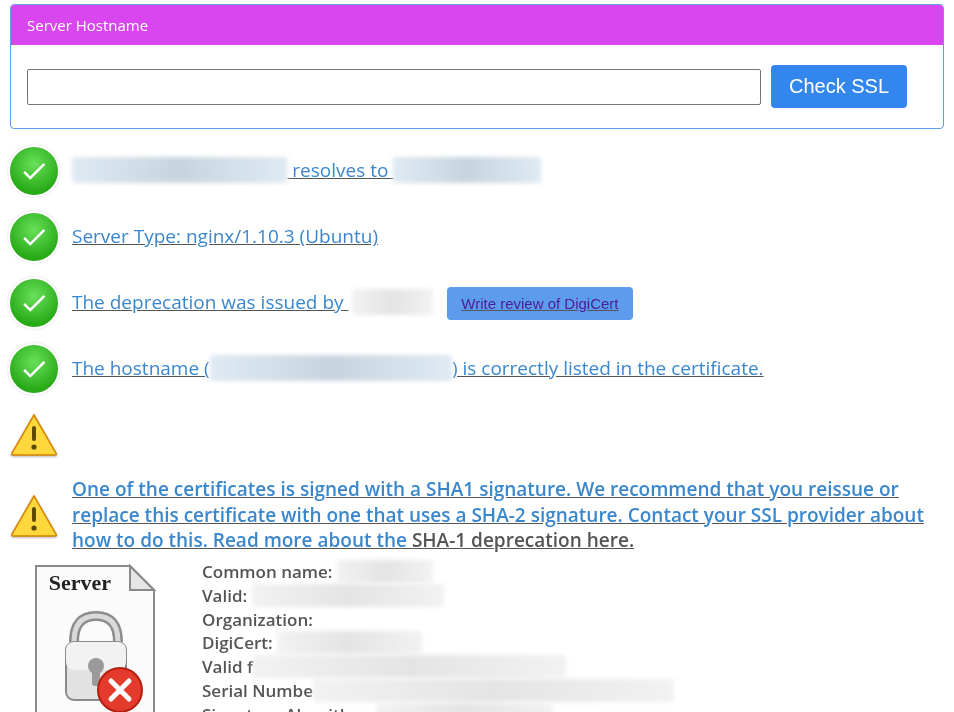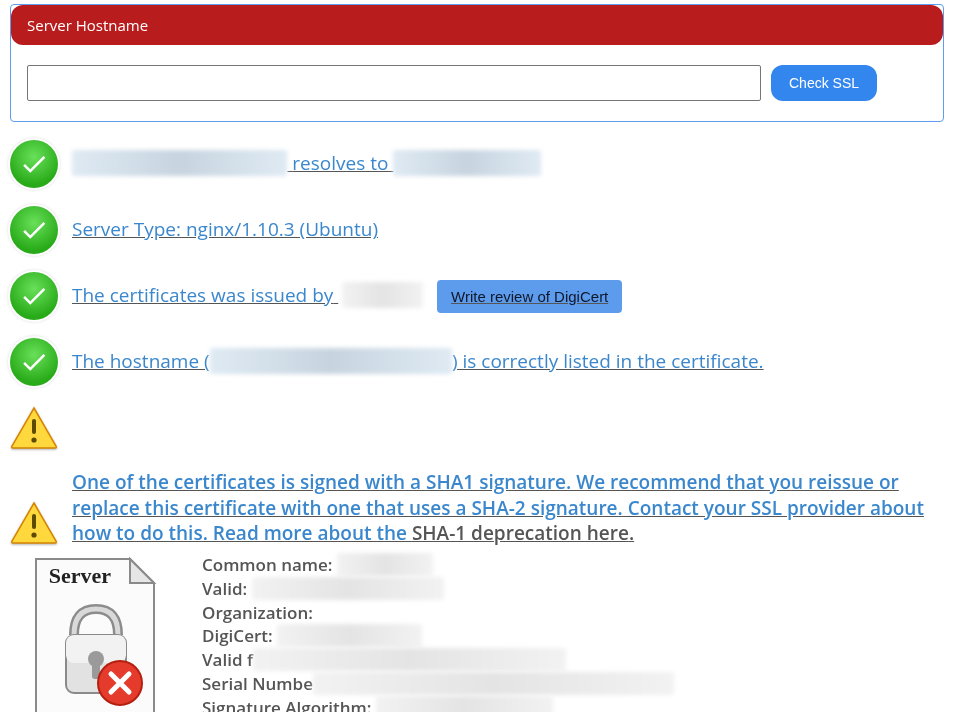--- a/index.html
+++ b/index.html
@@ -12,72 +12,71 @@
     padding:4px 10px 10px 10px;
     width:934px;
   }
   
   .panel{
     border:1px solid #5d9cee;
     border-radius:4px;
     margin-bottom:18px;
   }
   .panel-heading{
-    background:#b91c1c;
+    background:#d946ef;
     color:#fff;
     padding:10px 16px;
     font-size:15px;
     border-top-left-radius:3px;
     border-top-right-radius:3px;
-    border-radius:12px;
   }
   .panel-body{
     padding:20px 16px;
     display:flex;
     align-items:center;
   }
   .hostname-input{
     flex:0 0 720px;
     height:30px;
     border:1px solid #767676;
     border-radius:2px;
     padding:2px 6px;
     font-size:14px;
     background:#fff;
   }
   .btn-check{
     margin-left:10px;
     background:#3286ed;
     color:#fff;
     border:none;
-    border-radius:12px;
+    border-radius:4px;
     padding:10px 18px;
-    font-size:14px;
+    font-size:20px;
     cursor:pointer;
   }
   .btn-review{
     background:#5d9cec;
-    color:#0f172a;
+    color:#4c1d95;
     border:none;
     border-radius:4px;
     padding:8px 14px;
     font-size:15px;
     cursor:pointer;
     margin-left:14px;
   }
   
   .res-row{
     display:flex;
     align-items:center;
     font-size:19px;
     margin:8px 0 18px 0;
     line-height:1.35;
     text-decoration:underline;
   }
-  .res-row.align-top{align-items:flex-end;}
+  .res-row.align-top{align-items:center;}
   .icon-col{flex:0 0 62px;}
   .check-icon{
     width:48px;height:48px;
     border-radius:50%;
     background:radial-gradient(circle at 50% 35%,#69e05a 0%,#29ab19 70%);
     display:flex;align-items:center;justify-content:center;
     box-shadow:0 0 0 2px #fff,0 0 3px 2px #ddd;
   }
   .check-icon svg{width:30px;height:30px;}
   .warn-icon{
@@ -149,21 +148,21 @@
   <div class="res-row">
     <div class="icon-col">
       <div class="check-icon">
         <svg viewBox="0 0 24 24">
             <path fill="#fff" d="M9 16.2 4.8 12l-1.4 1.4L9 19 21 7l-1.4-1.4z"></path>
           </svg>
       </div>
     </div>
     <div class="text-col blue" style="display:flex;align-items:center;">
       <span>
-        <span>The certificates was issued by</span>
+        <span>The deprecation was issued by</span>
         <span class="blur2" style="margin-left:4px">██████</span>
       </span>
       <button class="btn-review">Write review of DigiCert</button>
     </div>
   </div>
 
   <div class="res-row">
     <div class="icon-col">
       <div class="check-icon">
         <svg viewBox="0 0 24 24">

